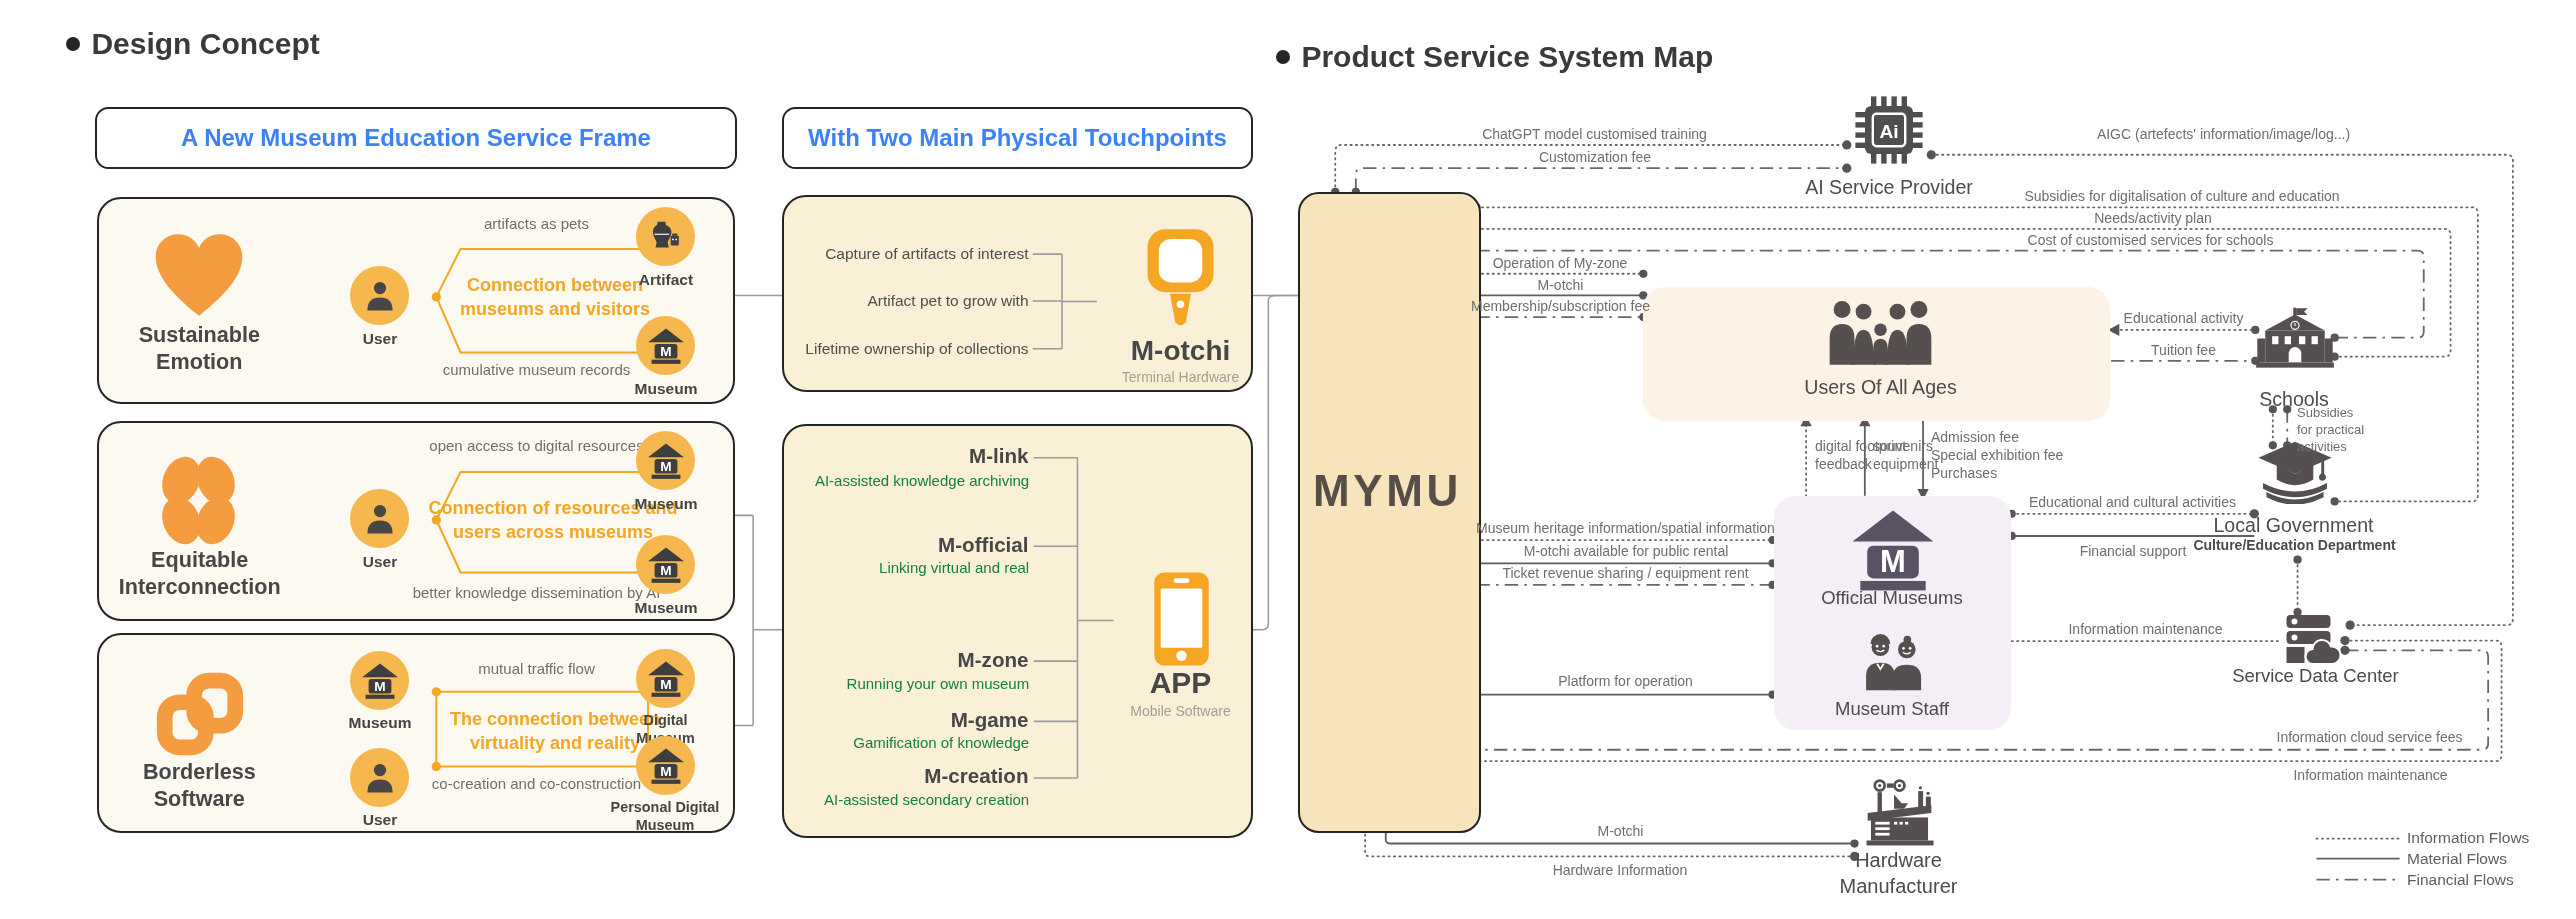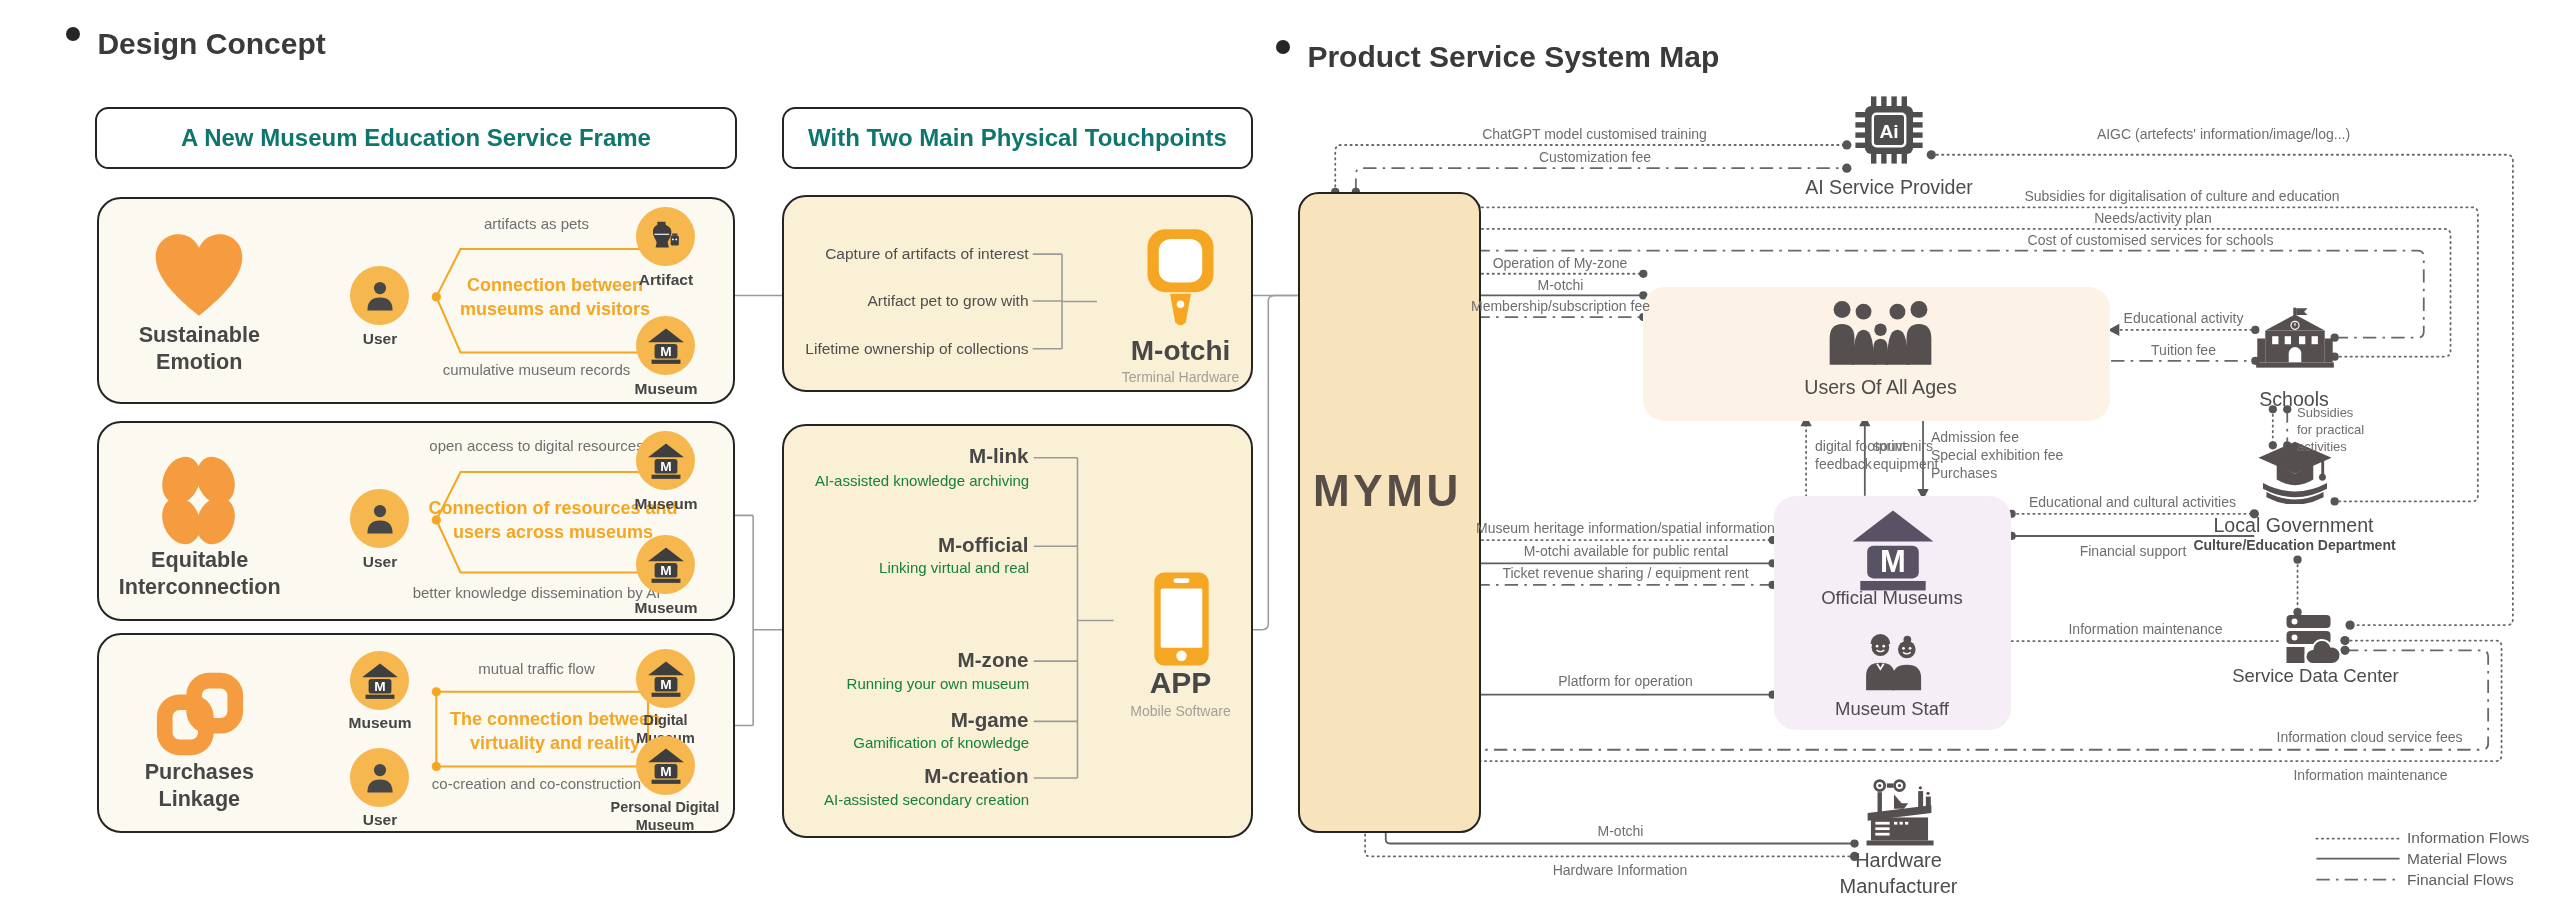--- a/index.html
+++ b/index.html
@@ -1,21 +1,21 @@
 <!DOCTYPE html>
 <html style="font-size:8.2px"><head>
 <meta charset="utf-8">
 <style>
   html,body{margin:0;padding:0;background:#fff;font-family:"Liberation Sans",sans-serif;color:#4a4a4a}
   #root{position:relative;width:2602px;height:920px;background:#fff;overflow:hidden}
   .abs{position:absolute}
-  .sect{position:absolute;display:flex;align-items:flex-start;gap:17px}
+  .sect{position:absolute;display:flex;align-items:center;gap:11px}
   .sect .dot{width:14.4px;height:14.4px;border-radius:50%;background:#262626}
   .sect .t{font-size:30px;font-weight:bold;color:#3a3a3a}
-  .hdr{position:absolute;border:2.1px solid #242424;border-radius:13.4px;background:#fff;display:flex;align-items:center;justify-content:center;font-weight:bold;font-size:24px;color:#0f766e;text-align:left}
+  .hdr{position:absolute;border:2.1px solid #242424;border-radius:13.4px;background:#fff;display:flex;align-items:center;justify-content:center;font-weight:bold;font-size:24px;color:#3b82f6;text-align:left}
   .card{position:absolute;border:2.1px solid #242424;border-radius:24px;background:#FBF9F0}
   .panel{position:absolute;border:2.1px solid #242424;border-radius:24px;background:#FAF0D6}
   .ctitle{position:absolute;font-size:21.6px;font-weight:bold;color:#474747;text-align:center;line-height:1.25}
   .glbl{position:absolute;font-size:15px;color:#6f6f6f;text-align:center}
   .otxt{position:absolute;font-size:18px;font-weight:bold;color:#F5A623;text-align:center;white-space:pre-line;line-height:1.35}
   .circle{position:absolute;width:59px;height:59px;border-radius:50%;background:#F6B74E;display:flex;align-items:center;justify-content:center}
   .cl{position:absolute;font-size:15.5px;color:#454545;text-align:center;font-weight:bold;white-space:pre-line;line-height:1.25}
   .pitem{position:absolute;font-size:15.5px;color:#4e4e4e;text-align:right;width:229px;left:15.5px}
   .iname{position:absolute;font-size:20.6px;font-weight:bold;color:#474747;text-align:right;width:229px;left:15.5px}
   .idesc{position:absolute;font-size:15px;color:#15803d;text-align:right;width:240px;left:5.2px}
@@ -250,21 +250,21 @@
           <circle cx="655" cy="255" r="9"></circle>
           <circle cx="1066" cy="255" r="9"></circle>
         </g>
     </svg>
     <div class="abs" style="left:52px;top:30px">
       <svg width="98" height="98" viewBox="0 0 100 100" fill="none" stroke="#F59C40" stroke-width="16">
         <rect x="14" y="38" width="42" height="46" rx="15"></rect>
         <rect x="44" y="16" width="42" height="46" rx="15"></rect>
       </svg>
     </div>
-    <div class="ctitle" style="left:10.3px;top:124px;width:180px">Purchases Linkage</div>
+    <div class="ctitle" style="left:10.3px;top:124px;width:180px">Borderless Software</div>
     <div class="glbl" style="left:283px;top:25px;width:309px">mutual traffic flow</div>
     <div class="otxt" style="left:340px;top:72px;width:232px">The connection between
 virtuality and reality</div>
     <div class="glbl" style="left:283px;top:140px;width:309px">co-creation and co-construction</div>
     <div class="circle" style="left:251px;top:16px">
       <svg width="38" height="38" viewBox="0 0 100 100">
           <path d="M50 4 L97 40 H3 Z" fill="#3e3e3e"></path>
           <rect x="20" y="45" width="60" height="38" rx="7" fill="#3e3e3e"></rect>
           <text x="50" y="76" text-anchor="middle" font-size="36" font-weight="bold" fill="#fff">M</text>
           <rect x="12" y="86" width="76" height="11" fill="#3e3e3e"></rect>

